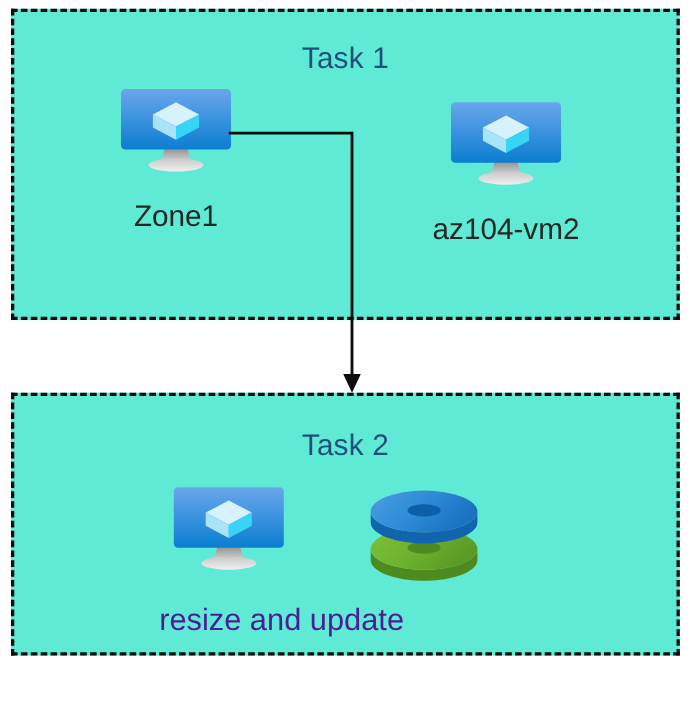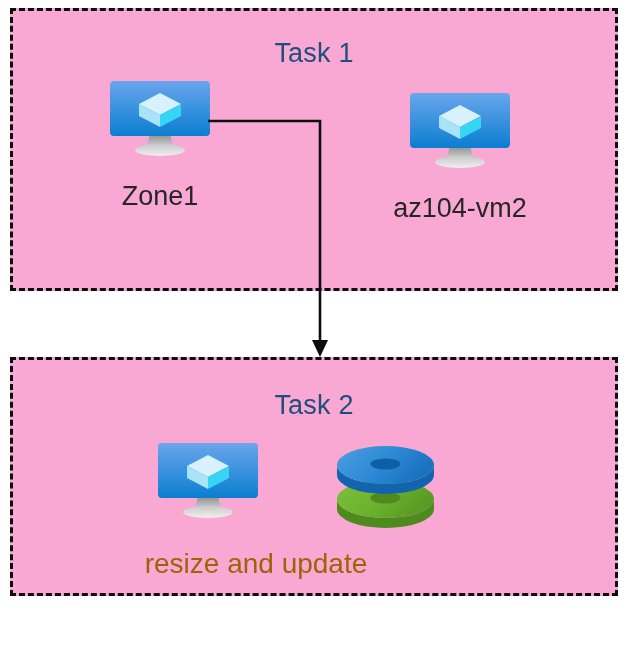--- a/index.html
+++ b/index.html
@@ -15,21 +15,21 @@
     position: relative;
     width: 628px;
     height: 654px;
     background: #ffffff;
     overflow: hidden;
   }
 
   
   .task-box {
     position: absolute;
-    background: #f9a8d4;
+    background: #5eead4;
     border: 3px dashed #0d0d0d;
     box-sizing: border-box;
   }
   #task-box-1 {
     left: 10px;
     top: 8px;
     width: 608px;
     height: 283px;
   }
   #task-box-2 {
@@ -100,21 +100,21 @@
     pointer-events: none;
   }
 
   
   #task2-caption {
     position: absolute;
     left: 10px;
     top: 550px;
     width: 492px;
     text-align: center;
-    color: #a16207;
+    color: #4c1d95;
     font-size: 28px;
     line-height: 1;
     white-space: nowrap;
   }
 </style>
 </head>
 <body>
 
 <div id="canvas">
 

